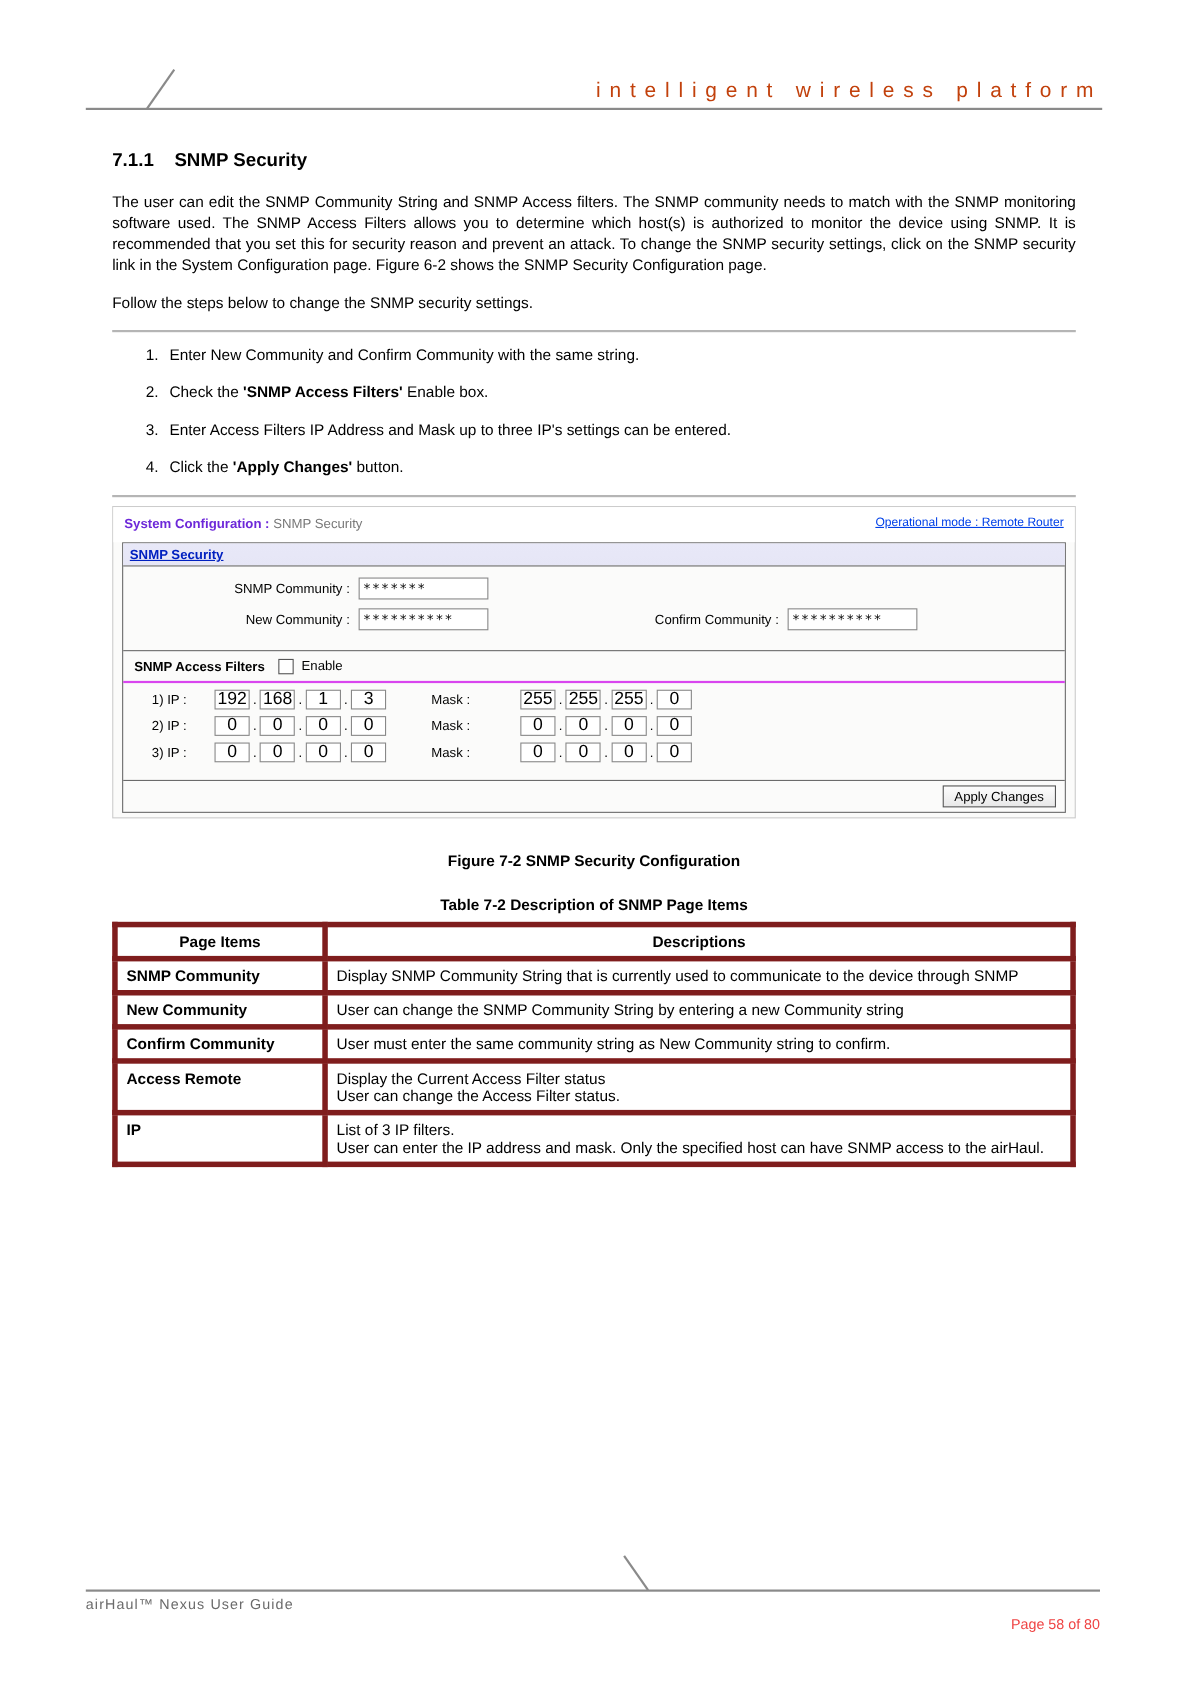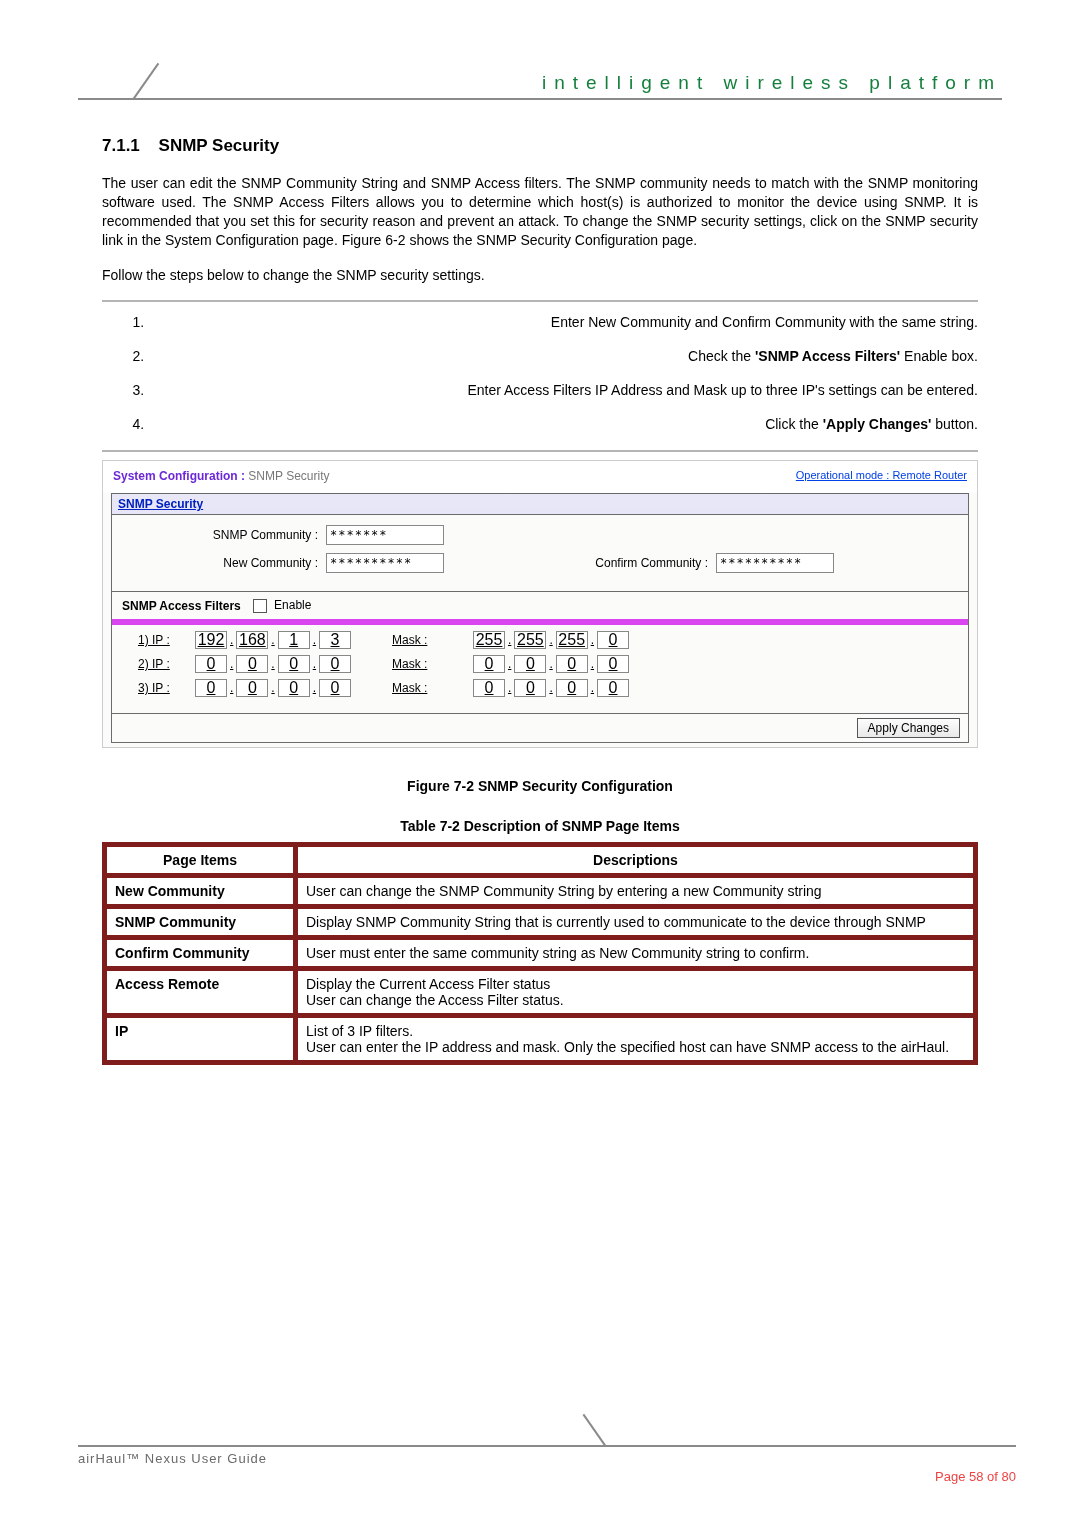--- a/index.html
+++ b/index.html
@@ -25,21 +25,21 @@
   .header-bottom-line {
     position: absolute;
     left: 0; right: 0; bottom: 0;
     height: 2px;
     background: #8a8a8a;
   }
   .header-text {
     position: absolute;
     right: 0;
     bottom: 6px;
-    color: #15803d;
+    color: #c2410c;
     letter-spacing: 8px;
     font-size: 19px;
     font-family: Arial, sans-serif;
   }
   .diag-line {
     position: absolute;
     bottom: 0;
     left: 56px;
     width: 44px;
     border-top: 2px solid #8a8a8a;
@@ -57,21 +57,21 @@
   .body-text {
     margin: 0 24px 16px 24px;
     text-align: justify;
     line-height: 1.35;
   }
   .steps-hr { border: none; border-top: 2px solid #b5b5b5; margin: 4px 24px;}
   ol.steps {
     margin: 12px 24px 12px 60px;
     padding: 0;
   }
-  ol.steps li { margin: 0 0 18px 10px; padding-left: 6px; text-align: right; }
+  ol.steps li { margin: 0 0 18px 10px; padding-left: 6px; }
   ol.steps li::marker { font-weight: normal; }
 
   
   .panel-wrap {
     margin: 8px 24px 0 24px;
     background: #fbfbfa;
     border: 1px solid #ccc;
     font-family: Verdana, Arial, sans-serif;
     font-size: 12px;
   }
@@ -140,21 +140,21 @@
   }
   .filters-head b { font-weight: bold; }
   .chk {
     display:inline-block;
     width:12px; height:12px;
     border:1px solid #555;
     background:#fff;
     vertical-align: middle;
     margin-right:4px;
   }
-  .ip-rows { padding: 6px 20px 10px 26px; border-top:6px solid #d946ef;text-decoration:underline; }
+  .ip-rows { padding: 6px 20px 10px 26px; border-top:2px solid #d946ef; }
   .ip-row {
     display: flex;
     align-items: center;
     margin-bottom: 6px;
     font-size: 12px;
   }
   .ip-row .rowlbl { width: 56px; }
   .octet {
     width: 30px; height:16px;
     border:1px solid #888;
@@ -203,21 +203,21 @@
   table.desc th {
     text-align: center;
     font-weight: bold;
     background: #fff;
   }
   table.desc td.item { font-weight: bold; width: 170px; }
 
   .footer {
     position: absolute;
     left: 78px;
-    right: 64px;
+    right: 80px;
     bottom: 44px;
   }
   .footer-line {
     height: 2px;
     background: #8a8a8a;
     margin-bottom: 4px;
     position: relative;
   }
   .footer-diag {
     position: absolute;
@@ -367,26 +367,26 @@
 
   <table class="desc">
     <thead>
       <tr>
         <th>Page Items</th>
         <th>Descriptions</th>
       </tr>
     </thead>
     <tbody id="desc-body">
         <tr>
+          <td class="item">SNMP Community</td>
+          <td style="text-align: justify;">Display SNMP Community String that is currently used to communicate to the device through SNMP</td>
+        </tr>
+        <tr>
           <td class="item">New  Community</td>
           <td style="text-align: justify;">User can change the SNMP Community String by entering a new Community string</td>
-        </tr>
-        <tr>
-          <td class="item">SNMP Community</td>
-          <td style="text-align: justify;">Display SNMP Community String that is currently used to communicate to the device through SNMP</td>
         </tr>
         <tr>
           <td class="item">Confirm Community</td>
           <td style="text-align: justify;">User must enter the same community string as New Community string to confirm.</td>
         </tr>
         <tr>
           <td class="item">Access Remote</td>
           <td style="text-align: justify;">Display the Current Access Filter status<br>User can change the Access Filter status.</td>
         </tr>
         <tr>

